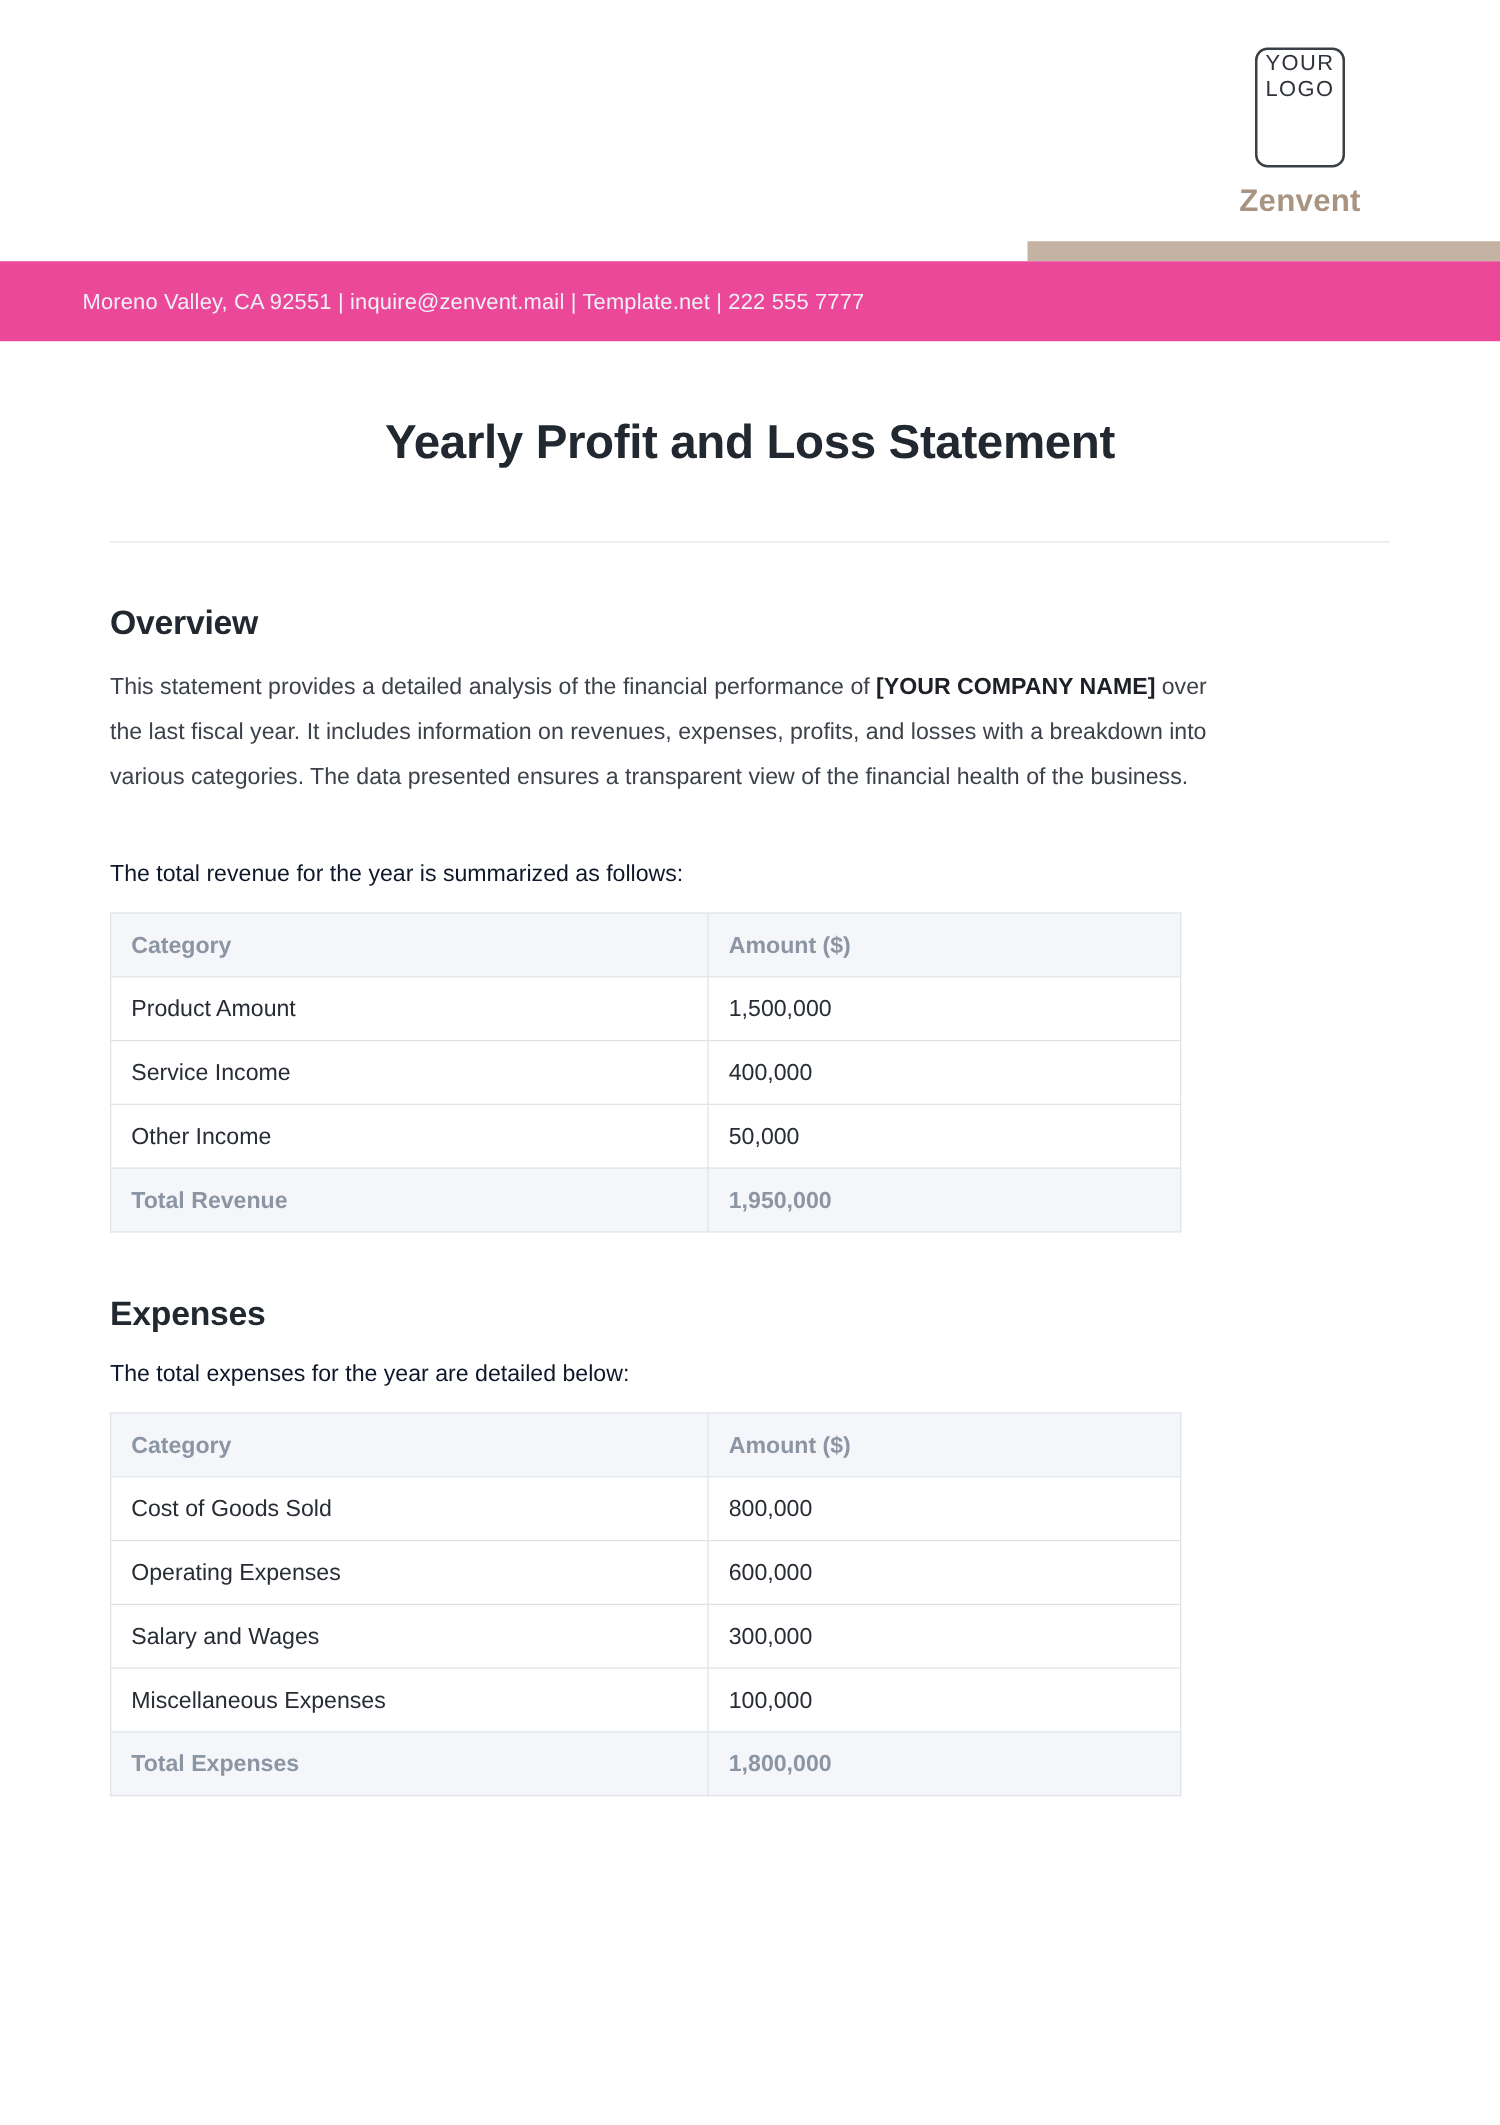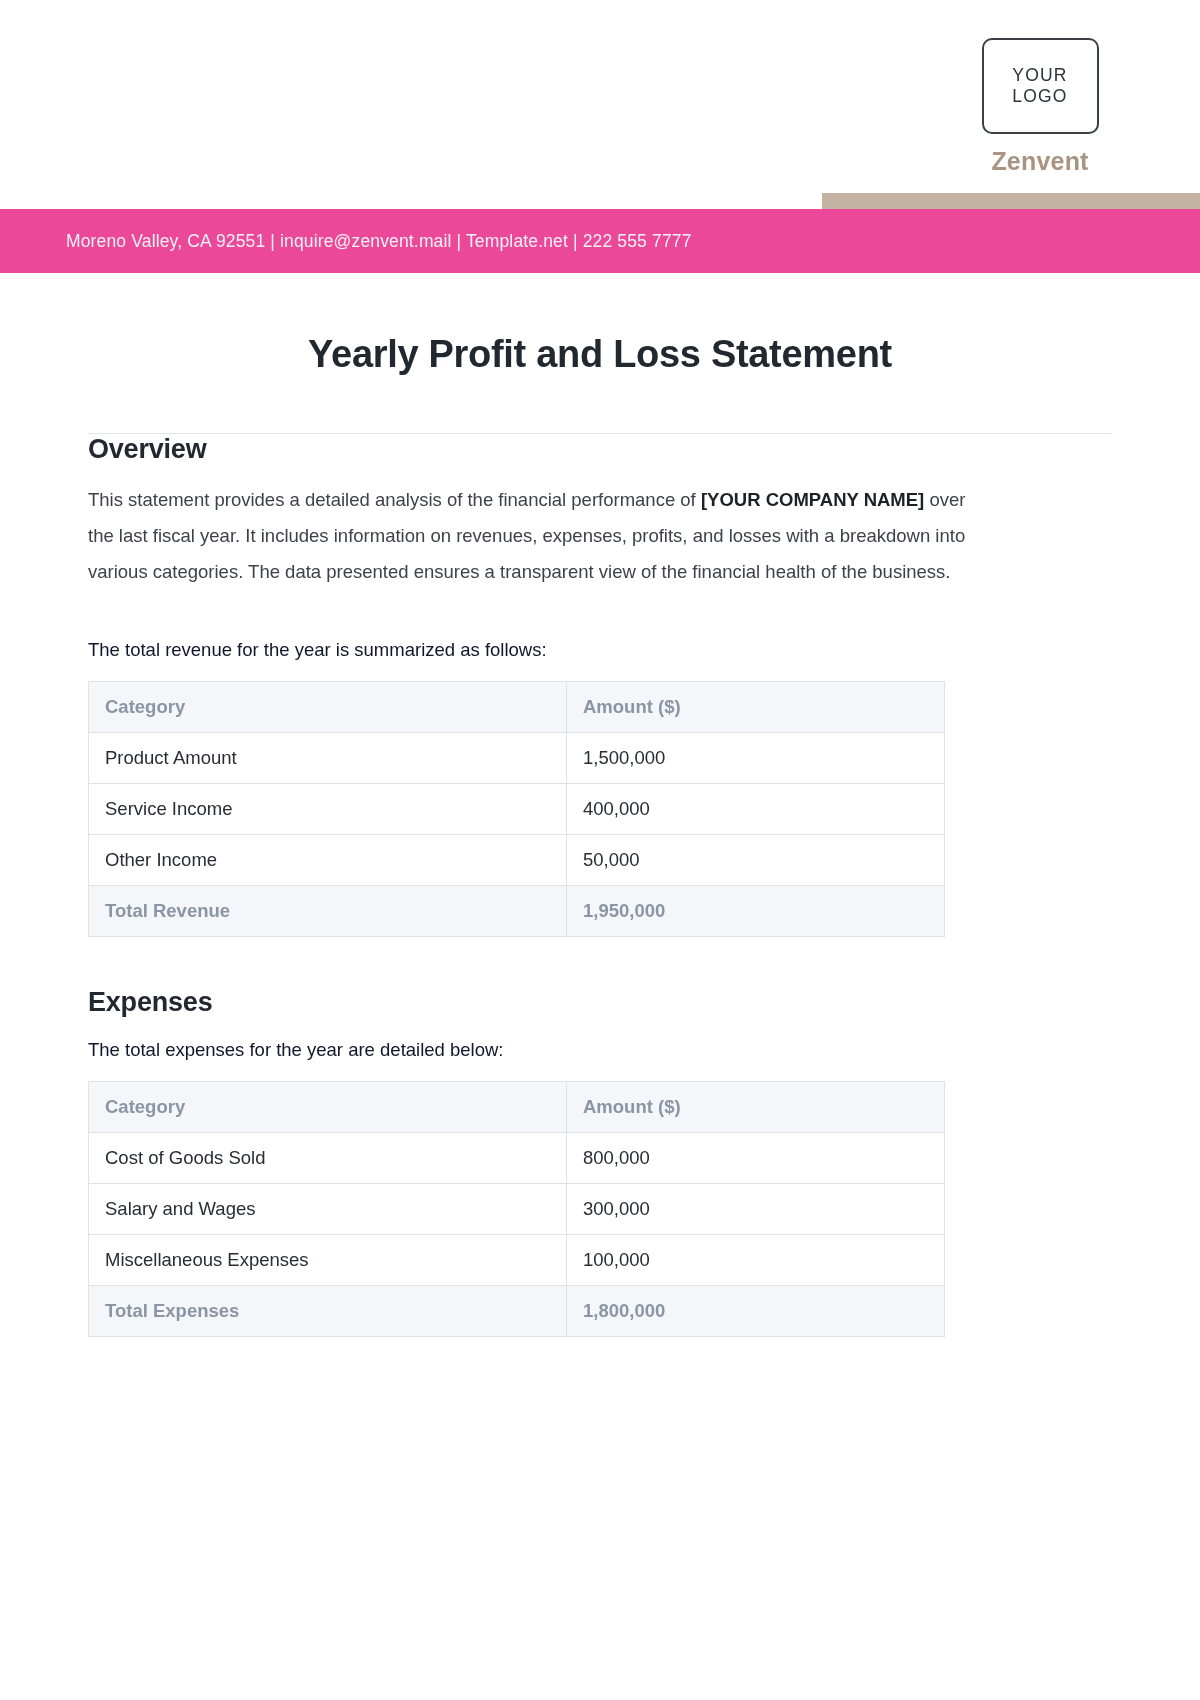--- a/index.html
+++ b/index.html
@@ -27,29 +27,29 @@
 
   .logo-wrap {
     position: absolute;
     right: 60px;
     top: 38px;
     width: 200px;
     text-align: center;
   }
 
   .logo-box {
-    width: 117px;
+    width: 72px;
     height: 96px;
     margin: 0 auto;
     border: 2.5px solid #3b3f46;
     border-radius: 10px;
     display: flex;
     flex-direction: column;
     align-items: center;
-    justify-content: center;
+    justify-content: flex-start;
     line-height: 1.22;
   }
 
   .logo-box span {
     display: block;
     font-size: 17.5px;
     letter-spacing: 1.2px;
     color: #2f333a;
     font-family: "Liberation Sans", sans-serif;
   }
@@ -111,21 +111,21 @@
     margin-top: 57px;
   }
 
   h2.section-heading {
     font-size: 27px;
     font-weight: bold;
     color: #222830;
     letter-spacing: -0.2px;
   }
 
-  .section-overview { }
+  .section-overview { margin-top: 49px; }
   .section-revenue  { margin-top: 49px; }
   .section-expenses { margin-top: 50px; }
 
   p.body-text {
     font-size: 18.5px;
     line-height: 1.94;
     color: #3d424a;
     margin-top: 17px;
     max-width: 905px;
   }
@@ -256,20 +256,24 @@
             <th>Category</th>
             <th>Amount ($)</th>
           </tr>
         </thead>
         <tbody>
           <tr>
             <td>Cost of Goods Sold</td>
             <td>800,000</td>
           </tr>
           <tr>
+            <td>Operating Expenses</td>
+            <td>600,000</td>
+          </tr>
+          <tr>
             <td>Salary and Wages</td>
             <td>300,000</td>
           </tr>
           <tr>
             <td>Miscellaneous Expenses</td>
             <td>100,000</td>
           </tr>
           <tr class="total-row">
             <td>Total Expenses</td>
             <td>1,800,000</td>

